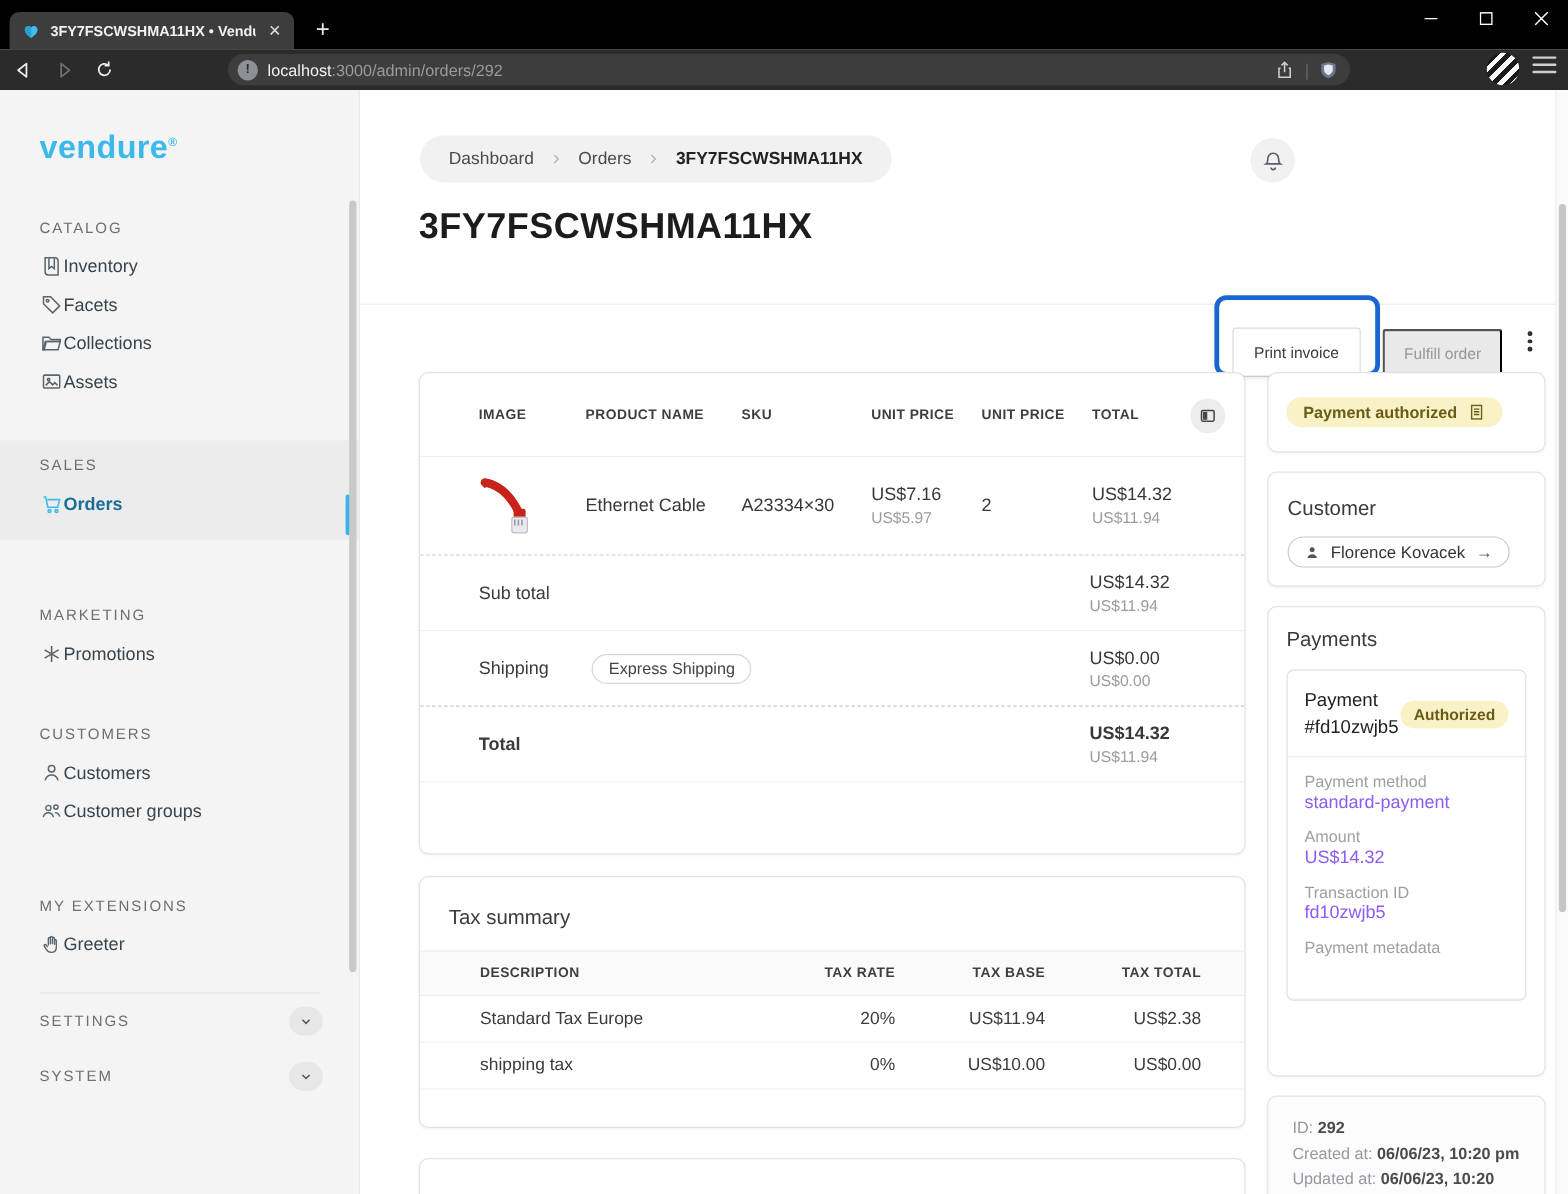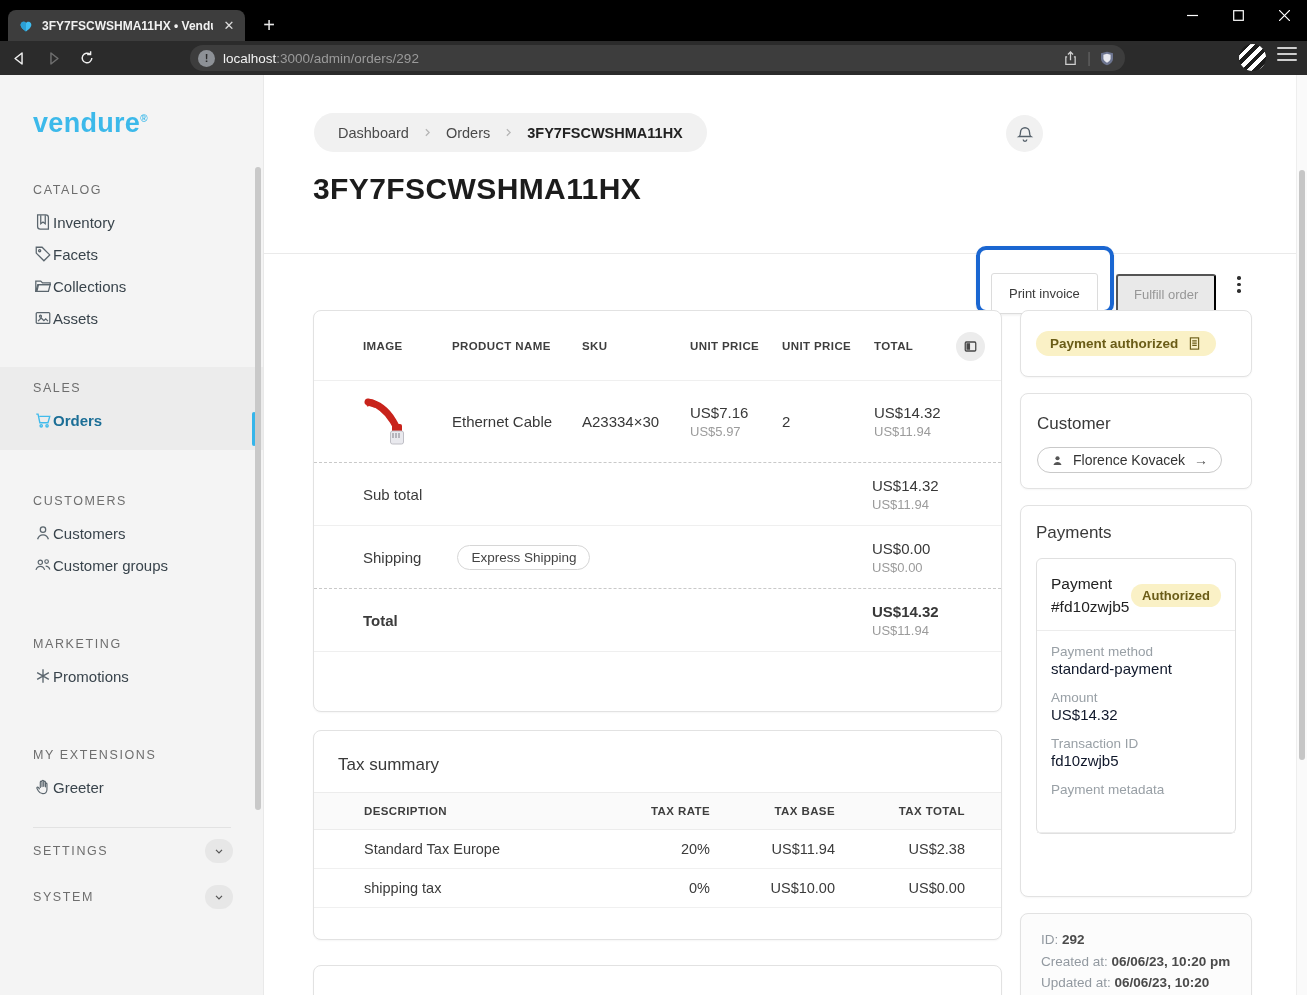--- a/index.html
+++ b/index.html
@@ -27,21 +27,21 @@
   .url-sep { color:#666; margin:0 8px; font-size:14px; }
   .avatar-stripes { position:absolute; right:41px; top:44px; width:27px; height:27px; border-radius:50%;
         background:repeating-linear-gradient(135deg,#fff 0 4px,#1b1b1b 4px 8px); }
   .menu-btn { position:absolute; right:10px; top:47px; width:20px; display:flex; flex-direction:column; gap:4px; }
   .menu-btn i { height:2px; background:#cfcfcf; border-radius:1px; }
 
   
   .app { position:absolute; left:0; top:75px; width:1307px; height:920px; display:flex; background:#fff; }
 
   
-  .side { position:relative; width:264px; height:100%; background:#f4f4f4; border-right:1px solid #e9e9e9; overflow:hidden; flex:none; }
+  .side { position:relative; width:300px; height:100%; background:#f4f4f4; border-right:1px solid #e9e9e9; overflow:hidden; flex:none; }
   .logo { margin:33px 0 0 33px; font-size:27px; font-weight:700; color:#3cb9ea; letter-spacing:.3px; }
   .logo sup { font-size:10px; color:#3cb9ea; }
   .sec-label { margin:0 0 9px 33px; font-size:12.5px; color:#6e6e6e; letter-spacing:1.6px; }
   .nav-item { height:32px; display:flex; align-items:center; gap:1px; padding-left:33px; font-size:15px; color:#39444c; cursor:pointer; }
   .nav-item .ic { width:19px; height:19px; display:flex; align-items:center; justify-content:center; color:#5a656d; }
   .sec { margin-top:0; }
   .sec.catalog { margin-top:44px; }
   .sec.sales { margin-top:33px; background:#ececec; padding:14px 0 14px; position:relative; }
   .sec.sales .active-bar { position:absolute; right:7px; top:45px; width:4px; height:34px; background:#35b5ea; border-radius:2px; }
   .nav-item.active { color:#1b6e96; font-weight:600; }
@@ -125,21 +125,21 @@
   .cust-pill { margin-top:13px; display:inline-flex; align-items:center; gap:9px; border:1px solid #c9c9c9;
                border-radius:15px; padding:4px 13px; font-size:14px; color:#333; cursor:pointer; background:#fff; }
   .cust-pill .arr { color:#555; font-size:14px; }
   .pay-card { margin-top:16px; height:392px; padding:17px 15px; }
   .pay-inner { margin-top:15px; border:1px solid #e0e0e0; border-radius:6px; }
   .pay-head { padding:13px 14px 12px; display:flex; justify-content:space-between; align-items:center; border-bottom:1px solid #ececec; }
   .pay-name { font-size:15.5px; color:#222; line-height:23px; }
   .badge.small { padding:4px 11px; font-size:13px; border-radius:13px; }
   .pay-body { padding:13px 14px 4px; border-bottom:1px solid #ececec; min-height:182px; }
   .fld-l { font-size:13.5px; color:#99a0a6; }
-  .fld-v { font-size:15px; color:#0f172a; margin:1px 0 12px; min-height:18px; }
+  .fld-v { font-size:15px; color:#8b5cf6; margin:1px 0 12px; min-height:18px; }
   .pay-foot { padding:13px 14px; display:flex; align-items:center; }
   .btn-settle { background:#0f7fad; color:#fff; font-weight:700; font-size:14.5px; border-radius:4px;
                 padding:10px 14px; border:none; cursor:pointer; font-family:"Liberation Sans",sans-serif; }
   .pay-foot .kebab { margin-left:27px; padding:4px; }
   .entity-card { margin-top:16px; height:100px; padding:15px 20px; background:#fcfcfc; }
   .ent-row { font-size:13.5px; line-height:21.5px; }
   .ent-row .l { color:#9299a0; }
   .ent-row .v { color:#4a4a4a; font-weight:600; }
 
   .page-scroll { position:absolute; right:0; top:0; bottom:0; width:11px; background:#fafafa; border-left:1px solid #eee; }
@@ -277,20 +277,32 @@
               <svg width="18" height="18" viewBox="0 0 20 20" fill="none" stroke="currentColor" stroke-width="1.5">
                 <path d="M2.5 3.5h2l2 9.5h9l2-7H6"></path>
                 <circle cx="8" cy="16.5" r="1.3"></circle>
                 <circle cx="14.5" cy="16.5" r="1.3"></circle>
               </svg>
             </span>
           <span>Orders</span>
         </div>
       </div>
 
+      <div class="sec marketing">
+        <div class="sec-label">MARKETING</div>
+        <div class="nav-item">
+          <span class="ic">
+              <svg width="18" height="18" viewBox="0 0 20 20" fill="none" stroke="currentColor" stroke-width="1.5">
+                <path d="M10 2.5v15M3.5 6.2l13 7.6M16.5 6.2l-13 7.6"></path>
+              </svg>
+            </span>
+          <span>Promotions</span>
+        </div>
+      </div>
+
       <div class="sec customers">
         <div class="sec-label">CUSTOMERS</div>
         <div class="nav-item">
           <span class="ic">
               <svg width="18" height="18" viewBox="0 0 20 20" fill="none" stroke="currentColor" stroke-width="1.4">
                 <circle cx="10" cy="6.3" r="3"></circle>
                 <path d="M4 17c1-3.4 3-5 6-5s5 1.6 6 5"></path>
               </svg>
             </span>
           <span>Customers</span>
@@ -298,32 +310,20 @@
         <div class="nav-item">
           <span class="ic">
               <svg width="18" height="18" viewBox="0 0 20 20" fill="none" stroke="currentColor" stroke-width="1.3">
                 <circle cx="7" cy="7" r="2.4"></circle>
                 <path d="M2.2 15.5c.8-2.7 2.4-4 4.8-4s4 1.3 4.8 4"></path>
                 <circle cx="14" cy="6.2" r="2"></circle>
                 <path d="M13 11.3c2.2 0 3.8 1.2 4.6 3.7"></path>
               </svg>
             </span>
           <span>Customer groups</span>
-        </div>
-      </div>
-
-      <div class="sec marketing">
-        <div class="sec-label">MARKETING</div>
-        <div class="nav-item">
-          <span class="ic">
-              <svg width="18" height="18" viewBox="0 0 20 20" fill="none" stroke="currentColor" stroke-width="1.5">
-                <path d="M10 2.5v15M3.5 6.2l13 7.6M16.5 6.2l-13 7.6"></path>
-              </svg>
-            </span>
-          <span>Promotions</span>
         </div>
       </div>
 
       <div class="sec extensions">
         <div class="sec-label">MY EXTENSIONS</div>
         <div class="nav-item">
           <span class="ic">
               <svg width="18" height="18" viewBox="0 0 20 20" fill="none" stroke="currentColor" stroke-width="1.3" stroke-linecap="round">
                 <path d="M7 10.5V4.6c0-1.4 1.9-1.4 1.9 0v4.9m0-5.9c0-1.4 1.9-1.4 1.9 0v5.7m0-4.7c0-1.4 1.9-1.4 1.9 0v5.2m0-3.2c0-1.2 1.7-1.2 1.7 0v5.8c0 3-1.8 5-4.7 5-2.4 0-3.6-1-4.8-3l-1.6-2.8c-.7-1.2.8-2.2 1.7-1l1 1.4"></path>
               </svg>

